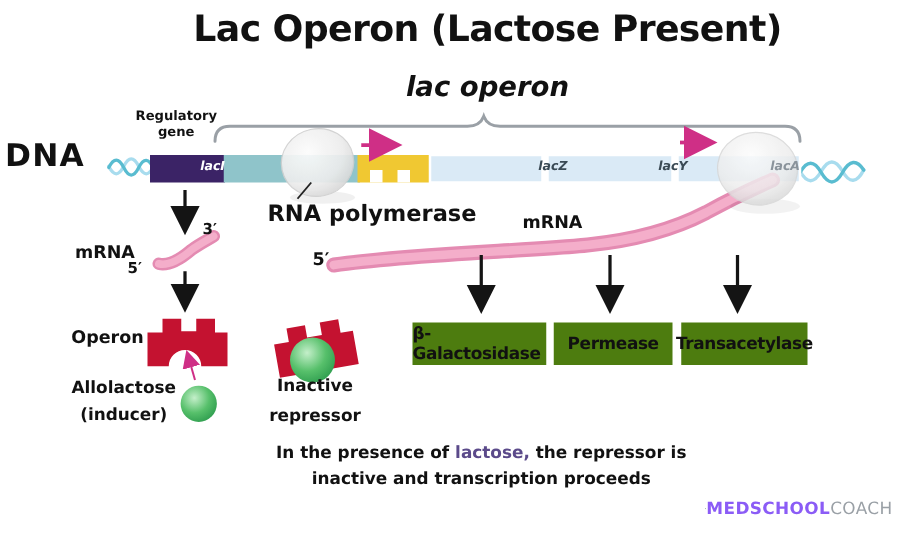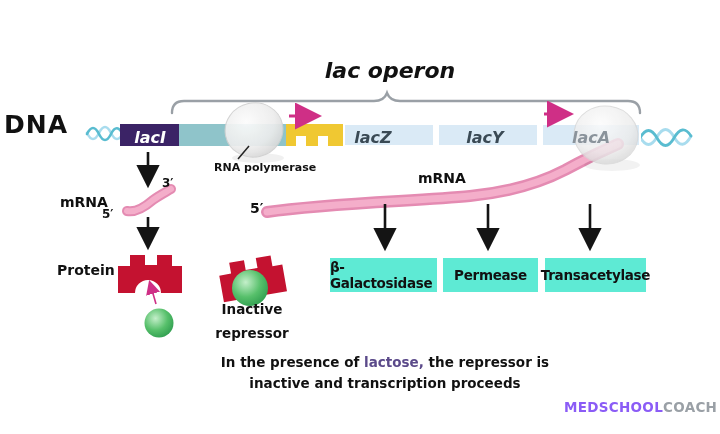--- a/index.html
+++ b/index.html
@@ -4,46 +4,46 @@
 <style>
   html,body{margin:0;padding:0;background:#fff;}
   .stage{position:relative;width:720px;height:434px;background:#ffffff;overflow:hidden;
          font-family:"DejaVu Sans","Liberation Sans",sans-serif;color:#111;}
   .abs{position:absolute;}
   svg{display:block;}
   .title{left:60px;top:6px;width:660px;text-align:center;font-size:29px;font-weight:700;letter-spacing:-.5px;}
   .operon-label{left:160px;top:58px;width:460px;text-align:center;font-size:22px;font-weight:700;font-style:italic;}
   .reg-gene{left:108px;top:87px;width:66px;text-align:center;font-size:10.5px;font-weight:600;line-height:1.25;}
   .dna-label{left:4px;top:110px;font-size:25px;font-weight:700;letter-spacing:1px;}
-  .gene-label{top:128px;text-align:center;font-size:16px;font-weight:700;font-style:italic;}
+  .gene-label{top:128px;text-align:right;font-size:10px;font-weight:700;font-style:italic;}
   .g-laci{left:120px;width:60px;color:#ffffff;}
-  .g-lacz{left:328px;width:90px;color:#3a4a55;}
-  .g-lacy{left:435px;width:100px;color:#3a4a55;}
+  .g-lacz{left:364px;width:90px;color:#3a4a55;}
+  .g-lacy{left:450px;width:100px;color:#3a4a55;}
   .g-laca{left:542px;width:98px;color:#8a939b;}
-  .rnap-label{left:214px;top:161px;font-size:11px;font-weight:600;}
+  .rnap-label{left:214px;top:161px;font-size:18px;font-weight:600;}
   .small-note{font-size:12px;font-weight:600;}
   .mrna-left{left:60px;top:194px;font-size:14px;font-weight:600;}
   .fp-left{left:102px;top:207px;}
   .tp-left{left:162px;top:176px;}
   .fp-main{left:250px;top:200px;font-size:14px;font-weight:700;}
   .mrna-main{left:418px;top:170px;font-size:14px;font-weight:600;}
   .protein-label{left:57px;top:262px;font-size:14px;font-weight:600;}
   .allolactose{left:47px;top:300px;width:104px;text-align:center;font-size:13.5px;font-weight:600;line-height:1.6;}
   .inactive{left:210px;top:298px;width:84px;text-align:center;font-size:13.5px;font-weight:700;line-height:1.75;}
-  .product-box{top:258px;height:34px;background:#5eead4;display:flex;align-items:center;justify-content:center;
+  .product-box{top:258px;height:34px;background:#4d7c0f;display:flex;align-items:center;justify-content:center;
                font-size:13.5px;font-weight:700;letter-spacing:-.3px;}
   .pb1{left:330px;width:107px;}
   .pb2{left:443px;width:95px;}
   .pb3{left:545px;width:101px;}
   .caption{left:215px;top:352px;width:340px;text-align:center;font-size:13.5px;font-weight:600;line-height:1.55;}
   .caption .hl{color:#5b4a8a;}
   .logo{left:564px;top:384px;width:150px;height:46px;display:flex;align-items:center;}
   .logo-text{font-size:13.5px;font-weight:700;letter-spacing:.3px;white-space:nowrap;}
   .logo-text .p1{color:#8b5cf6;text-align:center;}
-  .logo-text .p2{color:#9aa0a6;font-weight:700;}
+  .logo-text .p2{color:#9aa0a6;font-weight:400;}
 </style>
 </head>
 <body>
 
 <div class="stage">
 
   <svg class="abs" style="left:0;top:0" width="720" height="434" viewBox="0 0 720 434">
     <defs>
       <marker id="ahb" markerWidth="11" markerHeight="10" refX="7" refY="4.5" orient="auto">
         <path d="M0,0 L9,4.5 L0,9 z" fill="#141414"></path>
@@ -117,38 +117,47 @@
     <line x1="156" y1="304" x2="150" y2="283" stroke="#cf2f86" stroke-width="1.6" marker-end="url(#ahm)"></line>
 
     <circle cx="159" cy="323" r="14.5" fill="url(#ballGrad)"></circle>
 
     <g transform="translate(220,257) rotate(-10 32 20)">
       <path d="M0,13 h12 v-11 h15 v10 h12 v-10 h15 v11 h10 v27 h-21 a13,13 0 0 0 -26,0 h-17 z" fill="#c41230"></path>
     </g>
     <circle cx="250" cy="288" r="18" fill="url(#ballGrad)"></circle>
   </svg>
 
+  <div class="abs title">Lac Operon (Lactose Present)</div>
   <div class="abs operon-label">lac operon</div>
+  <div class="abs reg-gene">
+    <span style="display:block">Regulatory</span>
+    <span style="display:block">gene</span>
+  </div>
   <div class="abs dna-label">DNA</div>
 
   <div class="abs gene-label g-laci">lacI</div>
   <div class="abs gene-label g-lacz">lacZ</div>
   <div class="abs gene-label g-lacy">lacY</div>
   <div class="abs gene-label g-laca">lacA</div>
 
   <div class="abs rnap-label">RNA polymerase</div>
 
   <div class="abs mrna-left">mRNA</div>
   <div class="abs small-note fp-left">5′</div>
   <div class="abs small-note tp-left">3′</div>
 
   <div class="abs fp-main">5′</div>
   <div class="abs mrna-main">mRNA</div>
 
-  <div class="abs protein-label">Protein</div>
+  <div class="abs protein-label">Operon</div>
+  <div class="abs allolactose">
+    <span style="display:block">Allolactose</span>
+    <span style="display:block">(inducer)</span>
+  </div>
   <div class="abs inactive">
     <span style="display:block">Inactive</span>
     <span style="display:block">repressor</span>
   </div>
 
   <div class="abs product-box pb1">
     <span>β-Galactosidase</span>
   </div>
   <div class="abs product-box pb2">
     <span>Permease</span>

